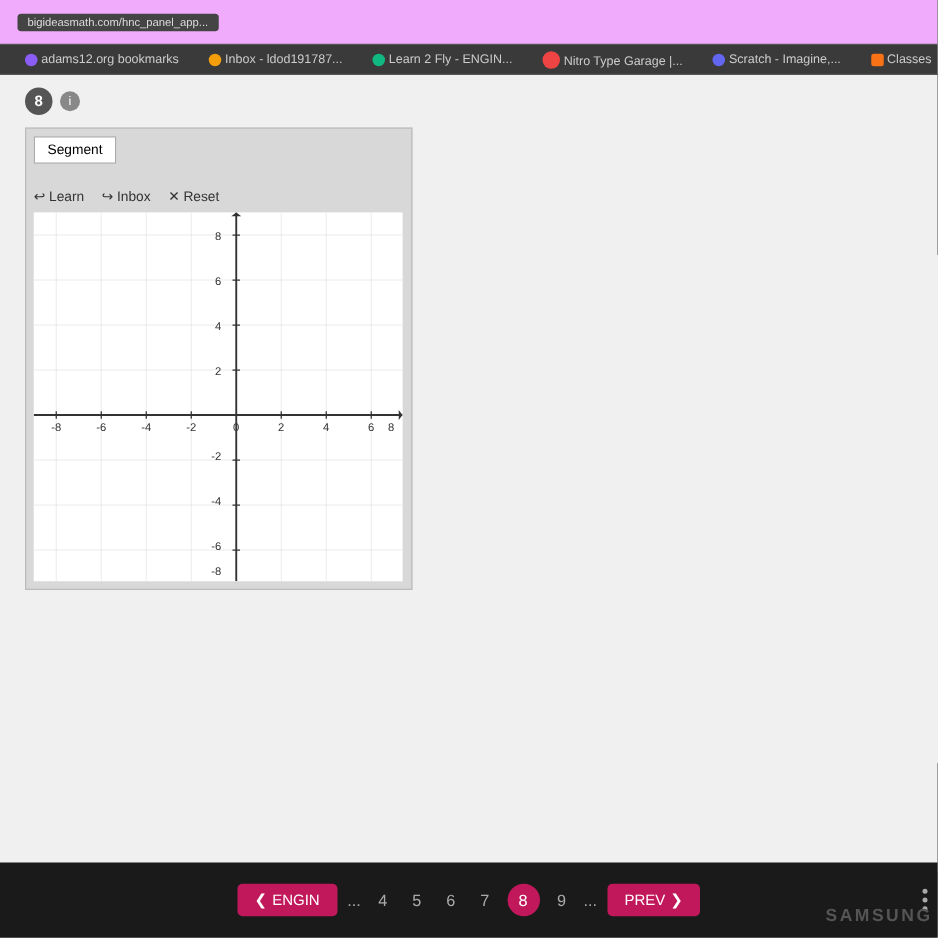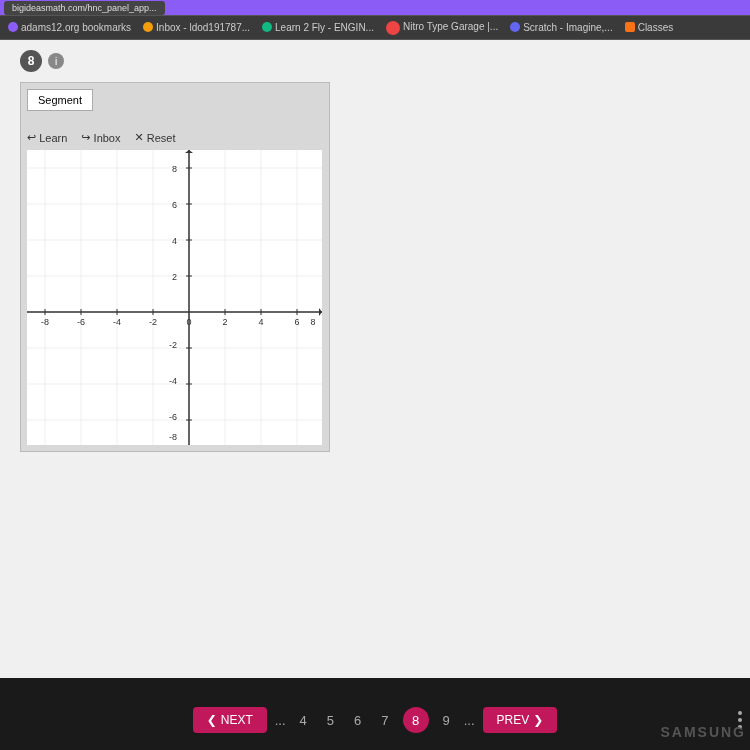--- a/index.html
+++ b/index.html
@@ -6,29 +6,29 @@
     body {
       width: 750px;
       height: 750px;
       background: #1a1a1a;
       font-family: Arial, sans-serif;
       overflow: hidden;
     }
 
     
     .browser-chrome {
-      background: #8b5cf6;
-      padding: 4px 4px;
+      background: #f0abfc;
+      padding: 4px 14px;
       display: flex;
       align-items: center;
       gap: 8px;
       font-size: 10px;
       color: #ccc;
       border-bottom: 1px solid #555;
-      height: 16px;
+      height: 36px;
     }
 
     .browser-tab {
       background: #444;
       padding: 2px 8px;
       border-radius: 3px;
       font-size: 9px;
       color: #ddd;
       white-space: nowrap;
     }
@@ -41,24 +41,25 @@
       align-items: center;
       gap: 12px;
       font-size: 10px;
       color: #ccc;
       border-bottom: 1px solid #555;
       height: 24px;
     }
 
     .bookmark-item {
       display: flex;
-      align-items: flex-start;
+      align-items: flex-end;
       gap: 3px;
       white-space: nowrap;
       cursor: pointer;
+      margin-left: 12px;
     }
 
     .bookmark-icon {
       width: 10px;
       height: 10px;
       border-radius: 50%;
       display: inline-block;
     }
 
     
@@ -385,21 +386,21 @@
       </svg>
     </div>
 
   </div>
 
 </div>
 
 <div class="bottom-nav">
   <button class="nav-btn">
     <span>❮</span>
-    <span>NEXT</span>
+    <span>ENGIN</span>
   </button>
 
   <span class="nav-dots">...</span>
 
   <span class="nav-page">4</span>
   <span class="nav-page">5</span>
   <span class="nav-page">6</span>
   <span class="nav-page">7</span>
   <span class="nav-page active">8</span>
   <span class="nav-page">9</span>

